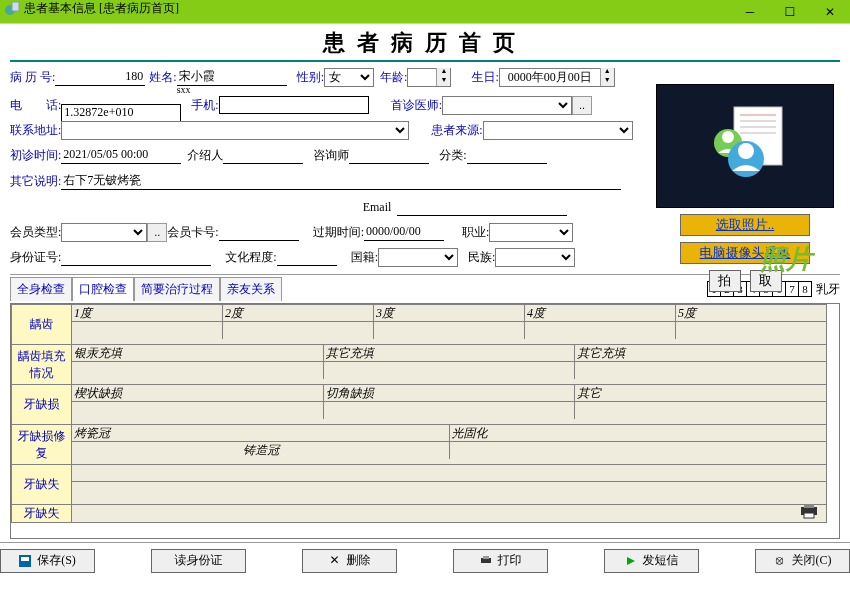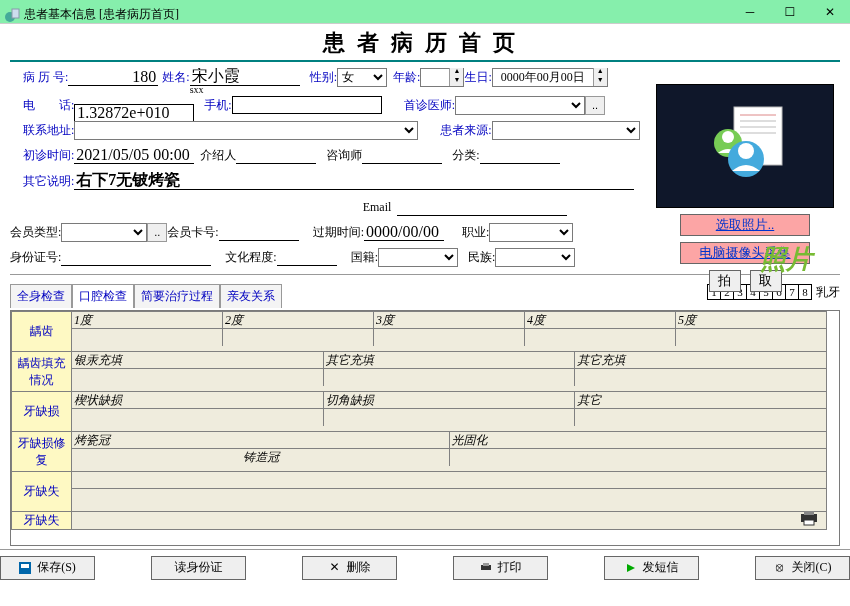--- a/index.html
+++ b/index.html
@@ -1,40 +1,40 @@
 <!DOCTYPE html>
 <html><head>
 <meta charset="utf-8">
 <style>
 * { box-sizing: border-box; margin: 0; padding: 0; }
 body { font-family: "SimSun", "宋体", serif; font-size: 12px; background: #fff; width: 850px; height: 606px; overflow: hidden; }
-.titlebar { height: 24px; background: #86efac; display: flex; align-items: flex-end; padding-left: 4px; border-bottom: 1px solid #ccc; }
+.titlebar { height: 24px; background: #84cc16; display: flex; align-items: flex-start; padding-left: 4px; border-bottom: 1px solid #ccc; }
 .titlebar-icon { width: 16px; height: 16px; margin-right: 4px; }
 .titlebar-text { flex: 1; font-size: 12px; }
 .win-controls { display: flex; }
 .win-btn { width: 40px; height: 23px; display: flex; align-items: center; justify-content: center; font-family: sans-serif; }
 
 .content { padding: 4px 10px 0 10px; }
 .page-title { text-align: center; font-size: 22px; font-weight: bold; letter-spacing: 12px; color: #000; border-bottom: 2px solid #008080; padding-bottom: 2px; margin-bottom: 4px; }
 
 .form-row { display: flex; align-items: center; margin-bottom: 3px; height: 22px; }
-.lbl { color: #0000c0; white-space: nowrap; margin-left: 13px; }
-.inp { border: none; border-bottom: 1px solid #000; background: transparent; height: 18px; font-family: inherit; font-size: 16px; padding: 0 2px; }
+.lbl { color: #0000c0; white-space: nowrap; }
+.inp { border: none; border-bottom: 1px solid #000; background: transparent; height: 18px; font-family: inherit; font-size: 12px; padding: 0 2px; }
 .cmb { height: 19px; font-family: inherit; font-size: 12px; border: 1px solid #7a7a7a; background: #fff; }
 .date-spin { display: inline-flex; border: 1px solid #7a7a7a; height: 19px; align-items: center; }
 .date-spin input { border: none; width: 100px; font-family: inherit; font-size: 12px; text-align: center; }
 .spin-btns { display: flex; flex-direction: column; width: 14px; }
 .spin-btns span { height: 9px; font-size: 7px; line-height: 7px; text-align: center; background: #efefef; border-left: 1px solid #999; }
 .mini-btn { width: 20px; height: 19px; border: 1px solid #999; background: #efefef; font-size: 11px; }
 
 .photo-area { position: absolute; right: 16px; top: 60px; width: 178px; }
 .photo-frame { border: 1px solid #000; height: 124px; display: flex; align-items: center; justify-content: center; background: #0f172a; }
-.photo-btn { display: block; width: 130px; height: 22px; margin: 6px auto 0 auto; border: 1px solid #666; background: #fca5a5; color: #0033cc; font-family: inherit; font-size: 13px; text-decoration: underline; }
-
-.tab-row { display: flex; align-items: flex-start; margin-top: 6px; border-top: 1px solid #999; padding-top: 9px; }
+.photo-btn { display: block; width: 130px; height: 22px; margin: 6px auto 0 auto; border: 1px solid #666; background: #eab308; color: #0033cc; font-family: inherit; font-size: 13px; text-decoration: underline; }
+
+.tab-row { display: flex; align-items: center; margin-top: 6px; border-top: 1px solid #999; padding-top: 2px; }
 .tab { padding: 3px 6px; border: 1px solid #999; border-bottom: none; margin-right: 0; color: #0000c0; background: #f4f4f4; font-size: 12px; }
 .tab.active { background: #fff; }
 .tooth-nums { margin-left: auto; display: flex; }
 .tooth-nums span { border: 1px solid #000; width: 14px; height: 16px; text-align: center; line-height: 14px; margin-left: -1px; font-size: 11px; }
 .milk-label { margin-left: 4px; }
 
 .grid-wrap { border: 1px solid #7a7a7a; height: 236px; overflow: auto; background: #fff; margin-top: 2px; position: relative; }
 .grid-table { width: 816px; border-collapse: collapse; background: #efecdd; }
 .grid-table td { border: 1px solid #808080; padding: 0; height: 40px; vertical-align: top; font-size: 12px; }
 .grid-table .hdr-cell { width: 60px; color: #0000c0; text-align: center; vertical-align: middle; background: #fef9c3; }
@@ -106,21 +106,21 @@
       <span class="lbl" style="margin-left:10px;">性别:</span>
       <select class="cmb" style="width:50px;"><option>女</option></select>
       <span class="lbl" style="margin-left:6px;">年龄:</span>
       <div class="date-spin" style="width:44px;">
           <input style="width: 28px;" value="">
           <div class="spin-btns">
             <span>▲</span>
             <span>▼</span>
           </div>
         </div>
-      <span class="lbl" style="margin-left:0;">生日:</span>
+      <span class="lbl" style="margin-left:20px;">生日:</span>
       <div class="date-spin">
           <input value="0000年00月00日" style="">
           <div class="spin-btns">
             <span>▲</span>
             <span>▼</span>
           </div>
         </div>
     </div>
 
     <div class="form-row" style="margin-top:6px;">
@@ -146,21 +146,21 @@
       <span style="margin-left:6px;">介绍人</span>
       <input class="inp" style="width: 80px;">
       <span style="margin-left:10px;">咨询师</span>
       <input class="inp" style="width: 80px;">
       <span style="margin-left:10px;">分类:</span>
       <input class="inp" style="width: 80px;">
     </div>
 
     <div class="form-row" style="margin-top:4px;">
       <span class="lbl">其它说明:</span>
-      <input class="inp" style="width: 560px; font-weight: bold;" value="右下7无铍烤瓷">
+      <input class="inp" style="width: 560px;" value="右下7无铍烤瓷">
     </div>
 
     <div class="form-row" style="justify-content:center;margin-top:4px;">
       <span style="margin-left:280px;">Email</span>
       <input class="inp" style="width: 170px; margin-left: 6px;">
     </div>
 
     <div class="form-row">
       <span>会员类型:</span>
       <select class="cmb" style="width:86px;"><option></option></select>

